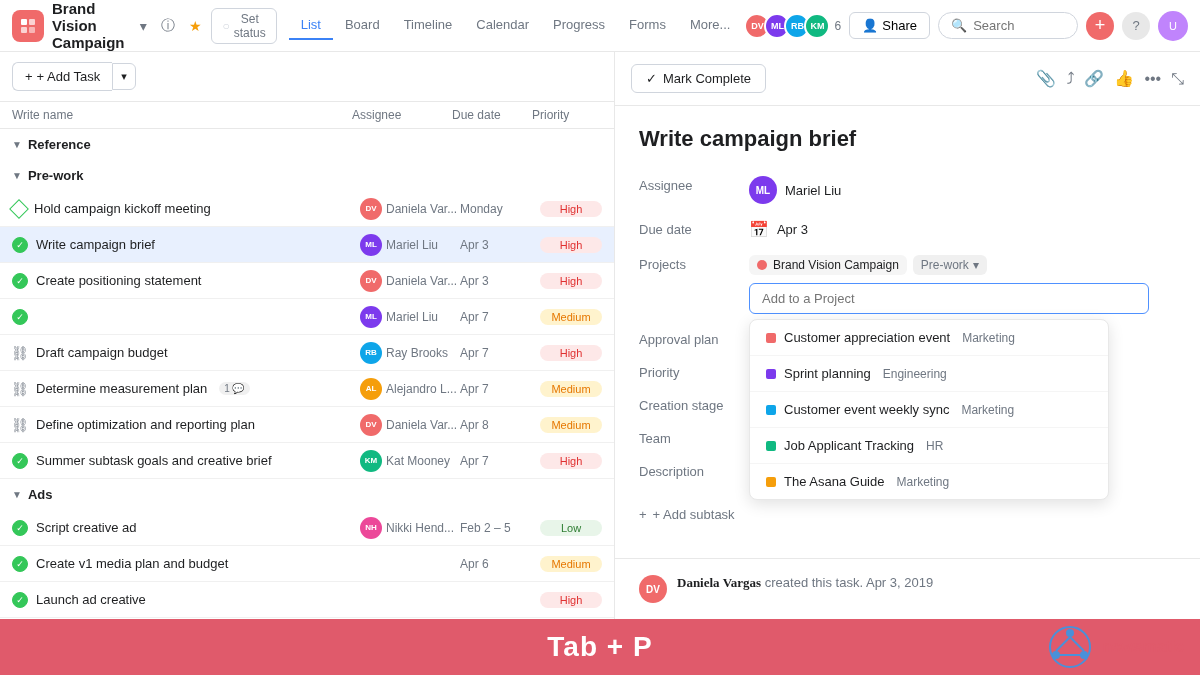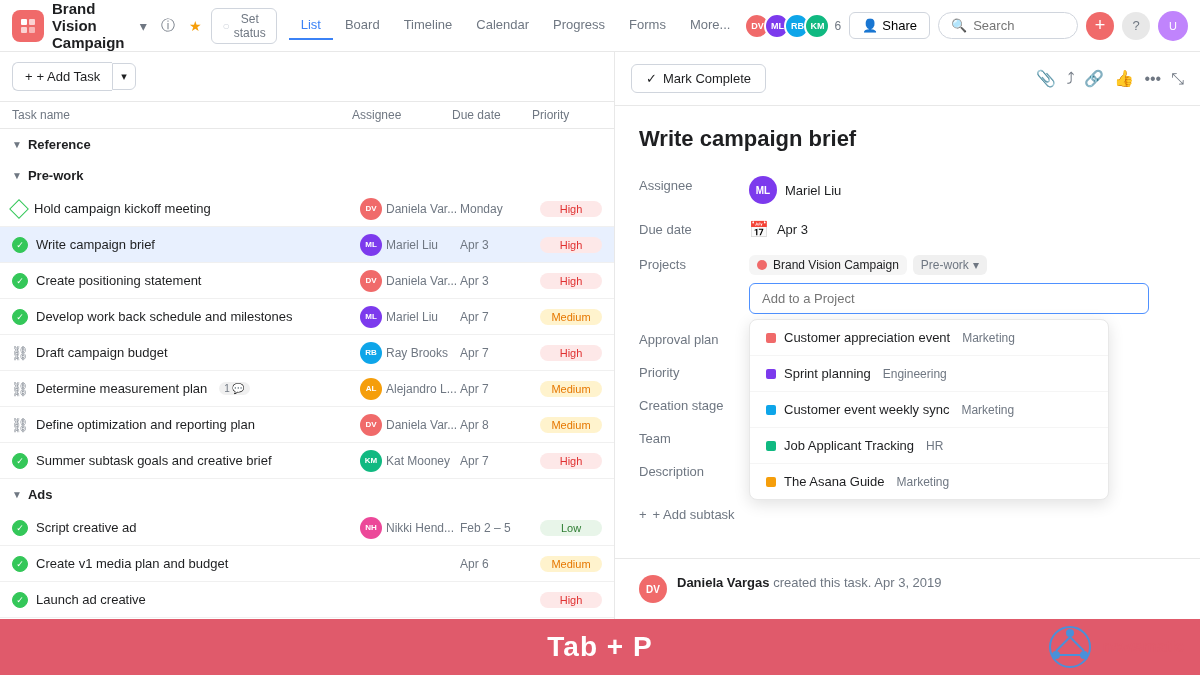--- a/index.html
+++ b/index.html
@@ -189,21 +189,21 @@
     
     #add-subtask { display: flex; align-items: center; gap: 6px; padding: 12px 0; color: #6f7782; font-size: 13px; cursor: pointer; }
 
     
     #activity-section { border-top: 1px solid #e8e8e8; padding: 16px 24px; display: flex; align-items: flex-start; gap: 10px; }
     .activity-avatar {
       width: 28px; height: 28px; border-radius: 50%; background: #f06a6a;
       font-size: 10px; color: white; display: flex; align-items: center; justify-content: center; font-weight: bold; flex-shrink: 0;
     }
     .activity-text { font-size: 13px; color: #6f7782; }
-    .activity-text strong { color: #1e1f21; }
+    .activity-text strong { color: #1e1f21; font-family: Liberation Serif, serif; }
 
     
     #bottom-bar {
       height: 56px; background: #e05a6b; display: flex; align-items: center;
       justify-content: center; gap: 0; position: relative;
     }
     #shortcut-label { font-size: 28px; font-weight: 600; color: #fff; letter-spacing: 1px; }
     #newsmatic-logo {
       position: absolute; right: 16px; display: flex; align-items: center; gap: 8px;
     }
@@ -273,21 +273,21 @@
   <div id="left-pane">
     <div id="add-task-bar">
       <button id="add-task-btn">
         <span>+</span>
         <span>+ Add Task</span>
       </button>
       <button id="add-task-dropdown">▾</button>
     </div>
 
     <div id="table-header">
-      <div id="col-task-name">Task name</div>
+      <div id="col-task-name">Write name</div>
       <div id="col-assignee">Assignee</div>
       <div id="col-due-date">Due date</div>
       <div id="col-priority">Priority</div>
     </div>
 
     <div class="section-header">
       <span class="section-arrow">▼</span>
       <span>Reference</span>
     </div>
 
@@ -331,21 +331,20 @@
         <div class="assignee-avatar" style="background:#f06a6a;">DV</div>
         <span class="assignee-name">Daniela Var...</span>
       </div>
       <div class="due-date-cell">Apr 3</div>
       <span class="priority-badge priority-high">High</span>
     </div>
 
     <div class="task-row">
       <div class="task-name-cell">
         <div class="task-check checked">✓</div>
-        <span class="task-name">Develop work back schedule and milestones</span>
       </div>
       <div class="assignee-cell">
         <div class="assignee-avatar" style="background:#7c3aed;">ML</div>
         <span class="assignee-name">Mariel Liu</span>
       </div>
       <div class="due-date-cell">Apr 7</div>
       <span class="priority-badge priority-medium">Medium</span>
     </div>
 
     <div class="task-row">

